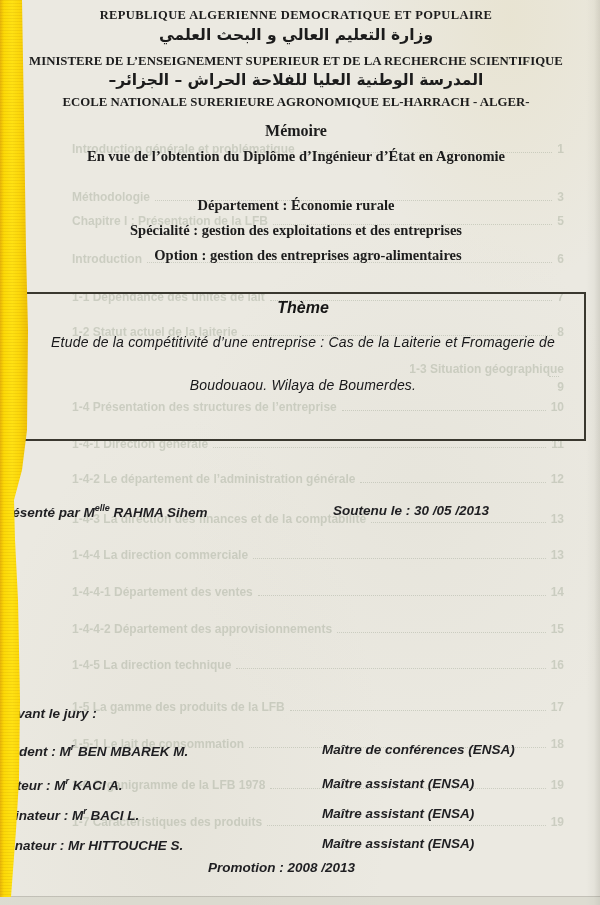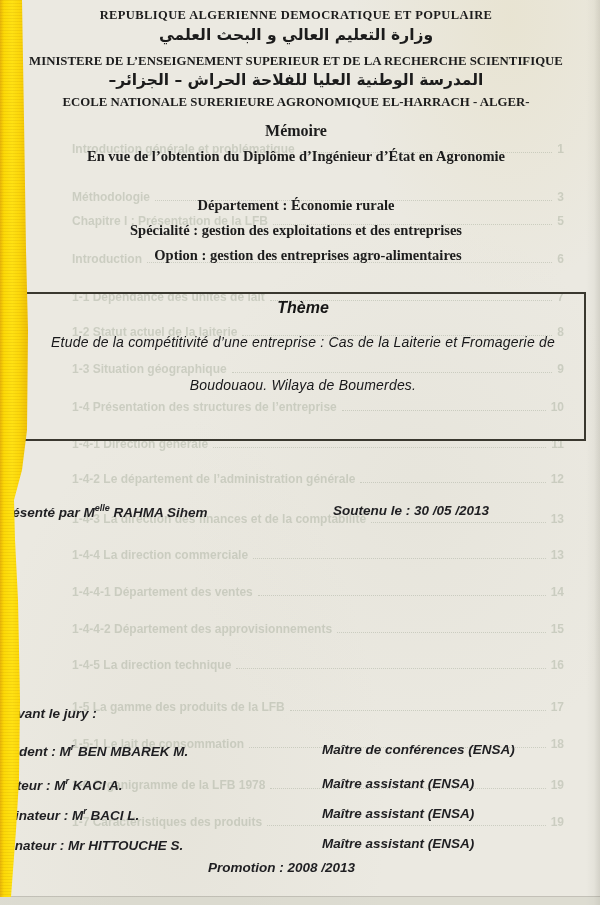--- a/index.html
+++ b/index.html
@@ -98,21 +98,21 @@
         <span class="g-lead"></span>
         <span class="g-page">7</span>
       </div>
 
       <div class="ghost" style="top: 325px;">
         <span class="g-text">1-2 Statut actuel de la laiterie</span>
         <span class="g-lead"></span>
         <span class="g-page">8</span>
       </div>
 
-      <div class="ghost" style="top: 362px;">
+      <div class="ghost" style="top: 362px; flex-direction: column;">
         <span class="g-text">1-3 Situation géographique</span>
         <span class="g-lead"></span>
         <span class="g-page">9</span>
       </div>
 
       <div class="ghost" style="top: 400px;">
         <span class="g-text">1-4 Présentation des structures de l’entreprise</span>
         <span class="g-lead"></span>
         <span class="g-page">10</span>
       </div>

